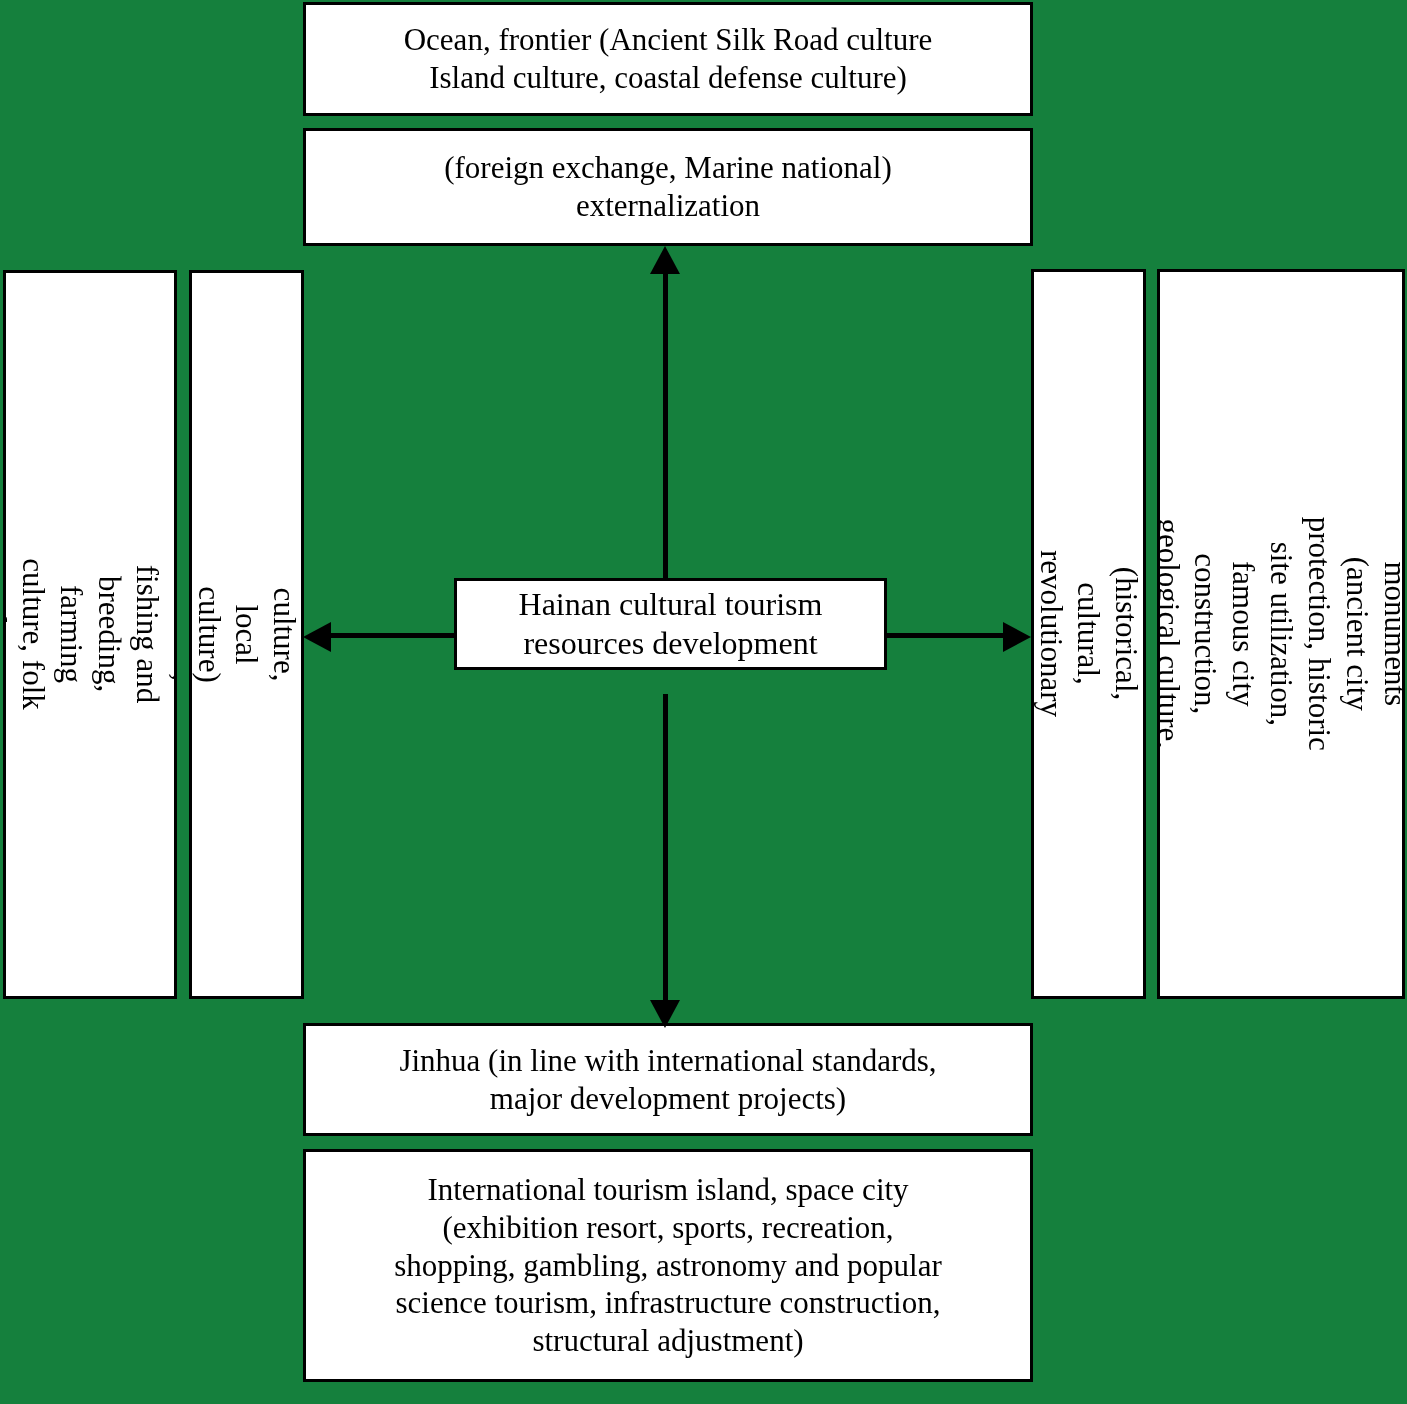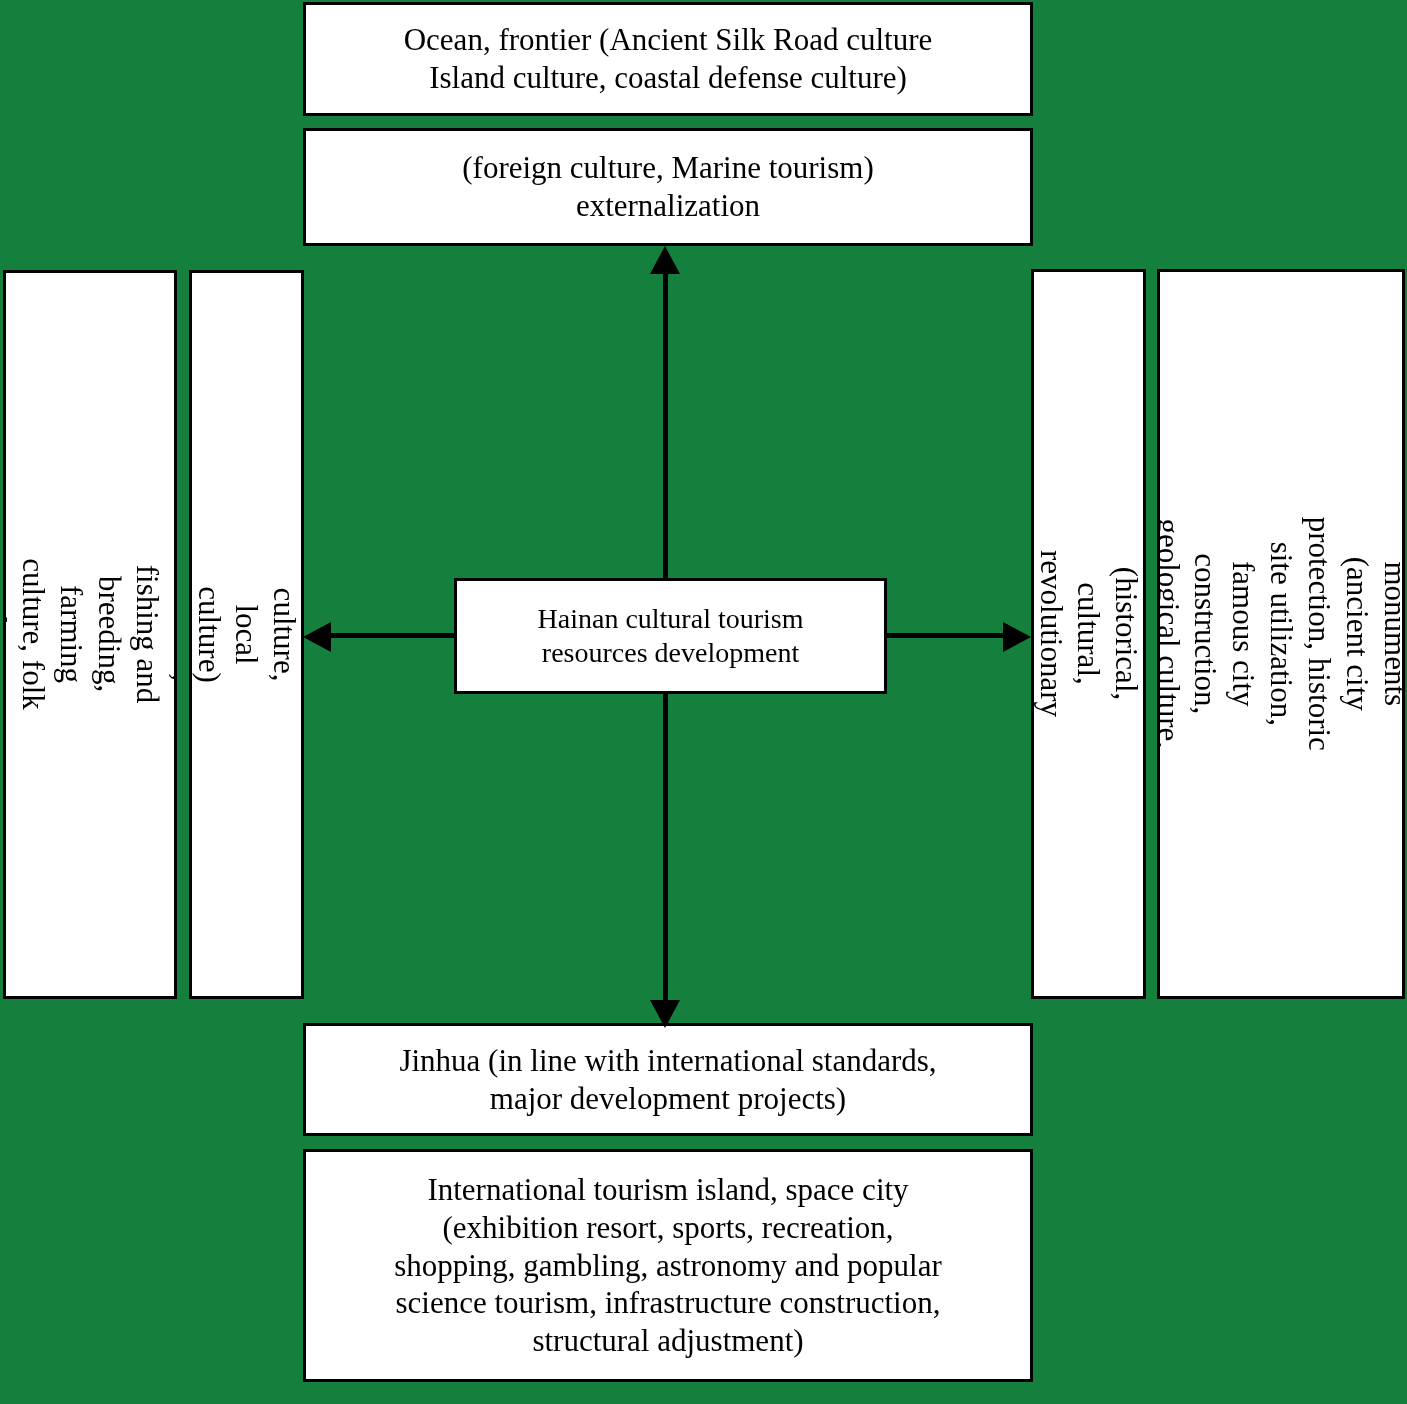--- a/index.html
+++ b/index.html
@@ -49,21 +49,21 @@
   
   #box-ocean      { left: 303px;  top: 2px;     width: 730px; height: 114px; }
   #box-external   { left: 303px;  top: 128px;   width: 730px; height: 118px; }
 
   #box-rural      { left: 3px;    top: 270px;   width: 174px; height: 729px; }
   #box-traditional{ left: 189px;  top: 270px;   width: 115px; height: 729px; }
 
   #box-ancient    { left: 1031px; top: 269px;   width: 115px; height: 730px; }
   #box-historical { left: 1157px; top: 269px;   width: 248px; height: 730px; }
 
-  #box-center     { left: 454px;  top: 578px;   width: 433px; height: 116px; font-size: 28px; }
+  #box-center     { left: 454px;  top: 578px;   width: 433px; height: 92px; font-size: 32px; }
 
   #box-jinhua     { left: 303px;  top: 1023px;  width: 730px; height: 113px; }
   #box-island     { left: 303px;  top: 1149px;  width: 730px; height: 233px; }
 
   
   #box-rural      > .vtext { width: 719px; }
   #box-traditional> .vtext { width: 719px; }
   #box-ancient    > .vtext { width: 720px; }
   #box-historical > .vtext { width: 720px; }
 
@@ -103,21 +103,21 @@
                      border-left: 28px solid #000000; }
 </style>
 </head>
 <body>
 
 <div id="canvas">
 
   <div class="box h" id="box-ocean" style="white-space: pre-line;">Ocean, frontier (Ancient Silk Road culture
 Island culture, coastal defense culture)</div>
 
-  <div class="box h" id="box-external" style="white-space: pre-line;">(foreign culture, Marine tourism)
+  <div class="box h" id="box-external" style="white-space: pre-line;">(foreign exchange, Marine national)
 externalization</div>
 
   <div class="box v" id="box-rural">
     <span class="vtext" style="white-space: pre-line;">Rural areas (ecological culture, fishing and
 breeding, farming culture, folk culture,
 national culture)</span>
   </div>
 
   <div class="box v" id="box-traditional">
     <span class="vtext" style="white-space: pre-line;">(traditional culture, local culture) Chinese</span>

